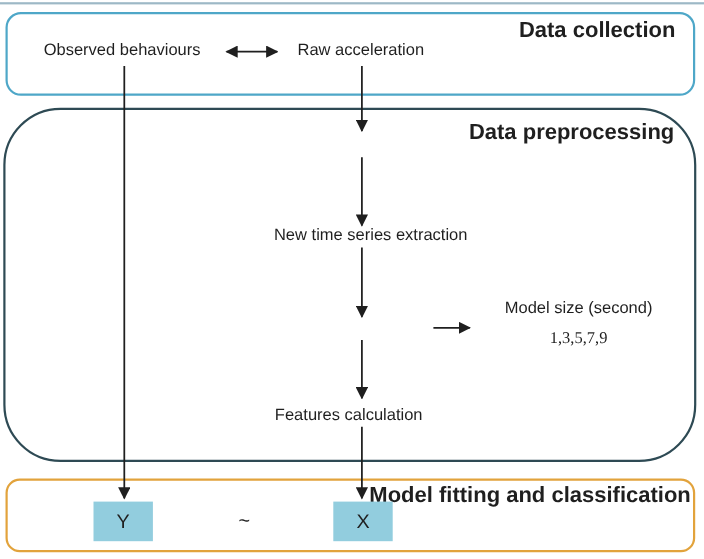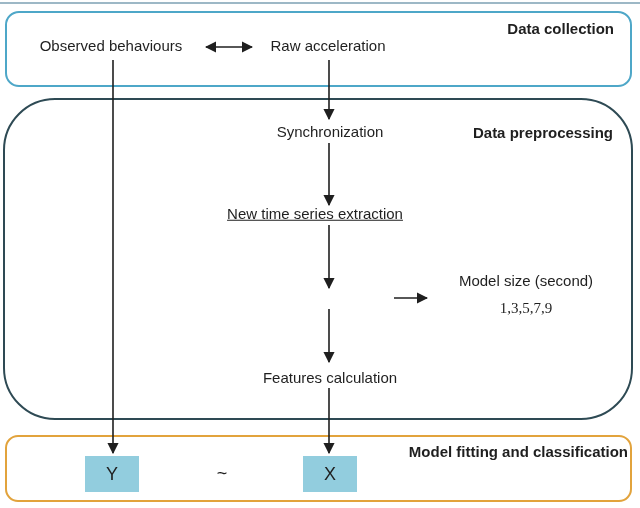--- a/index.html
+++ b/index.html
@@ -38,21 +38,21 @@
     position: absolute;
     transform: translate(-50%, -50%);
     white-space: nowrap;
     font-size: 15px;
     line-height: 1.1;
   }
   .panel-title {
     position: absolute;
     transform: translateY(-50%);
     white-space: nowrap;
-    font-size: 15px;
+    font-size: 20px;
     font-weight: bold;
   }
   .var-box {
     position: absolute;
     width: 54px; height: 36px;
     background: var(--c-fill, #92cdde);
     display: flex;
     align-items: center;
     justify-content: center;
     font-size: 18px;
@@ -74,26 +74,25 @@
 
   <div class="figure-top-border"></div>
 
   <div class="panel panel-collection">
     <div class="panel-title" style="right:16px; top:15px;">Data collection</div>
     <div class="lbl" style="left:104px; top:33px;">Observed behaviours</div>
     <div class="lbl" style="left:321px; top:33px;">Raw acceleration</div>
   </div>
 
   <div class="panel panel-preprocessing">
-    <div class="panel-title" style="right:18px; top:32px;">Data preprocessing</div>
-    <div class="lbl" style="left:325px; top:32px;">Synchronization</div>
-    <div class="lbl" style="left:310px; top:114px;text-decoration:underline;">New time series extraction</div>
+    <div class="panel-title" style="right:18px; top:21px;">Data preprocessing</div>
+    <div class="lbl" style="left:332px; top:114px;">New time series extraction</div>
     <div class="lbl" style="left:521px; top:181px;">Model size (second)</div>
     <div class="lbl" style="left:521px; top:208px;font-family:Liberation Serif, serif;">1,3,5,7,9</div>
-    <div class="lbl" style="left:325px; top:278px;">Features calculation</div>
+    <div class="lbl" style="left:312px; top:278px;">Features calculation</div>
   </div>
 
   <div class="panel panel-model">
     <div class="panel-title" style="right:2px; top:14px;">Model fitting and classification</div>
     <div class="var-box" style="left:78px; top:19px;">Y</div>
     <div class="lbl tilde" style="left:215px; top:37px;">~</div>
     <div class="var-box" style="left:296px; top:19px;">X</div>
   </div>
 
   <svg class="connectors" viewBox="0 0 640 508" xmlns="http://www.w3.org/2000/svg">

